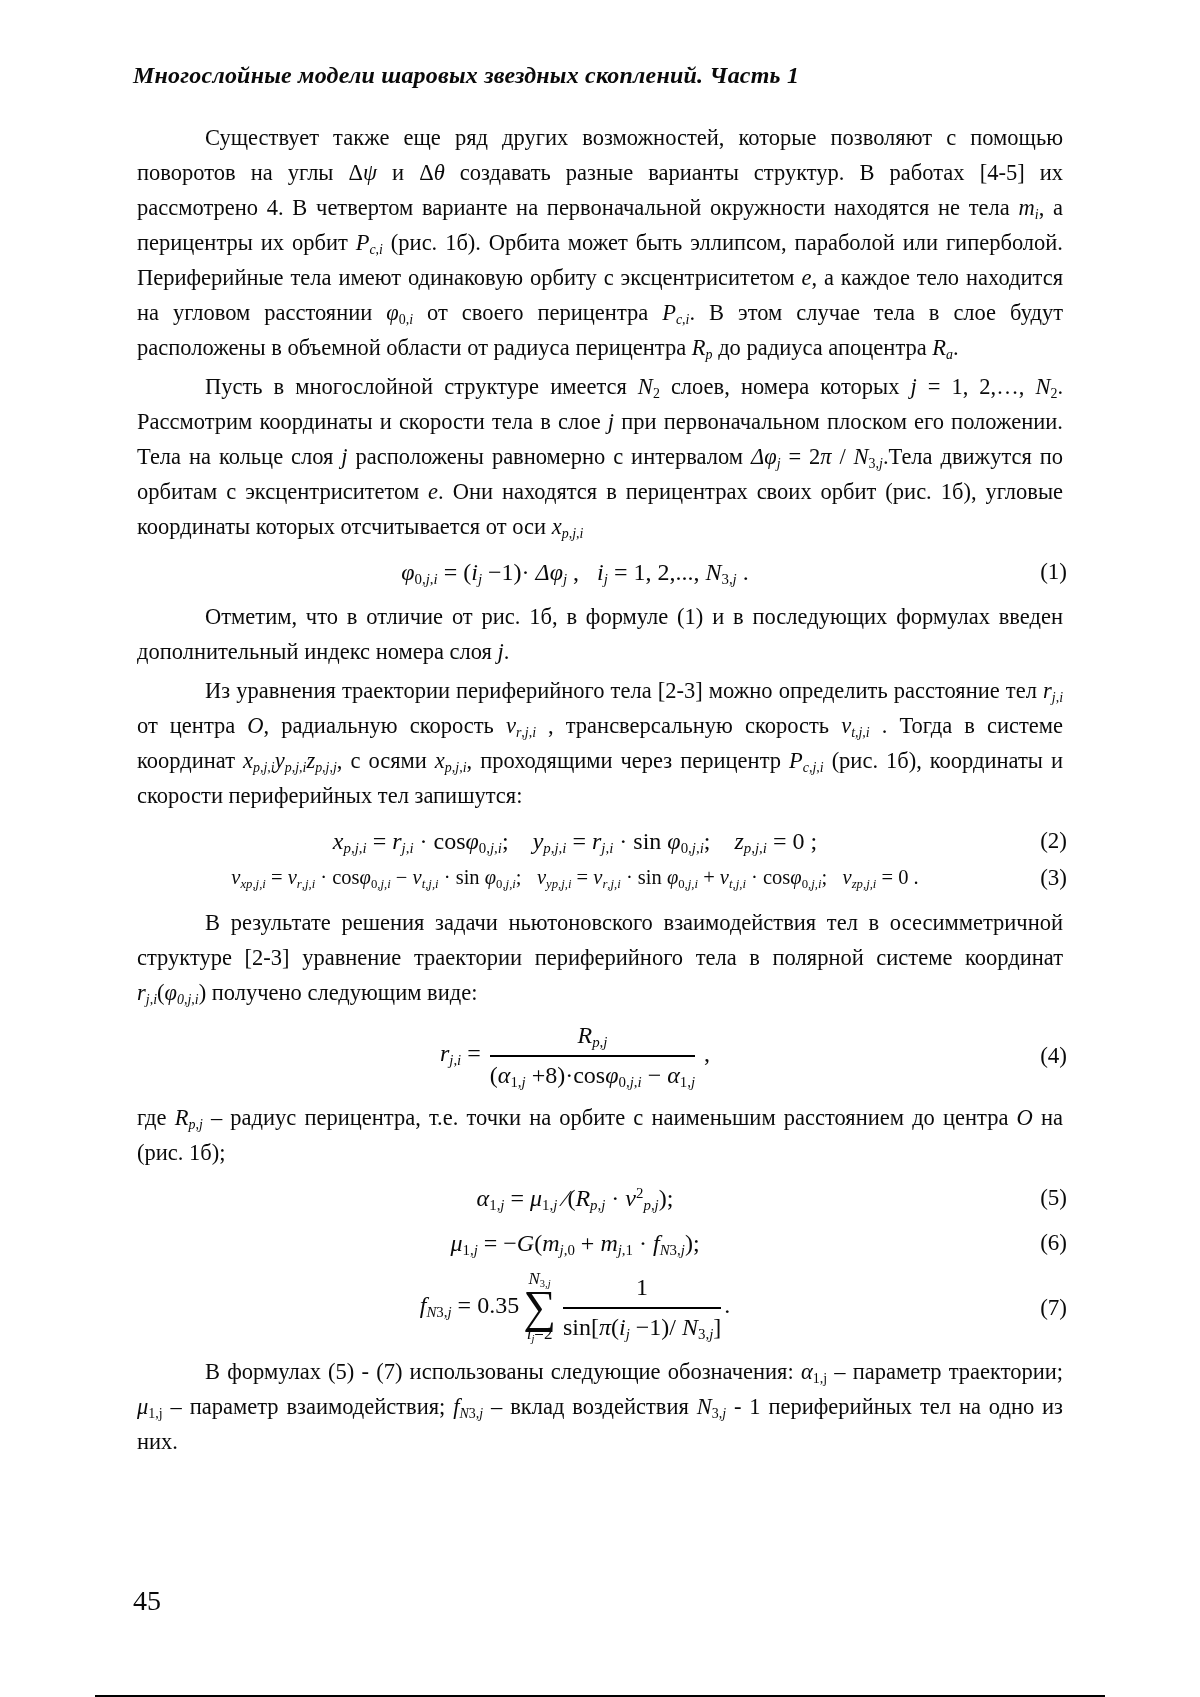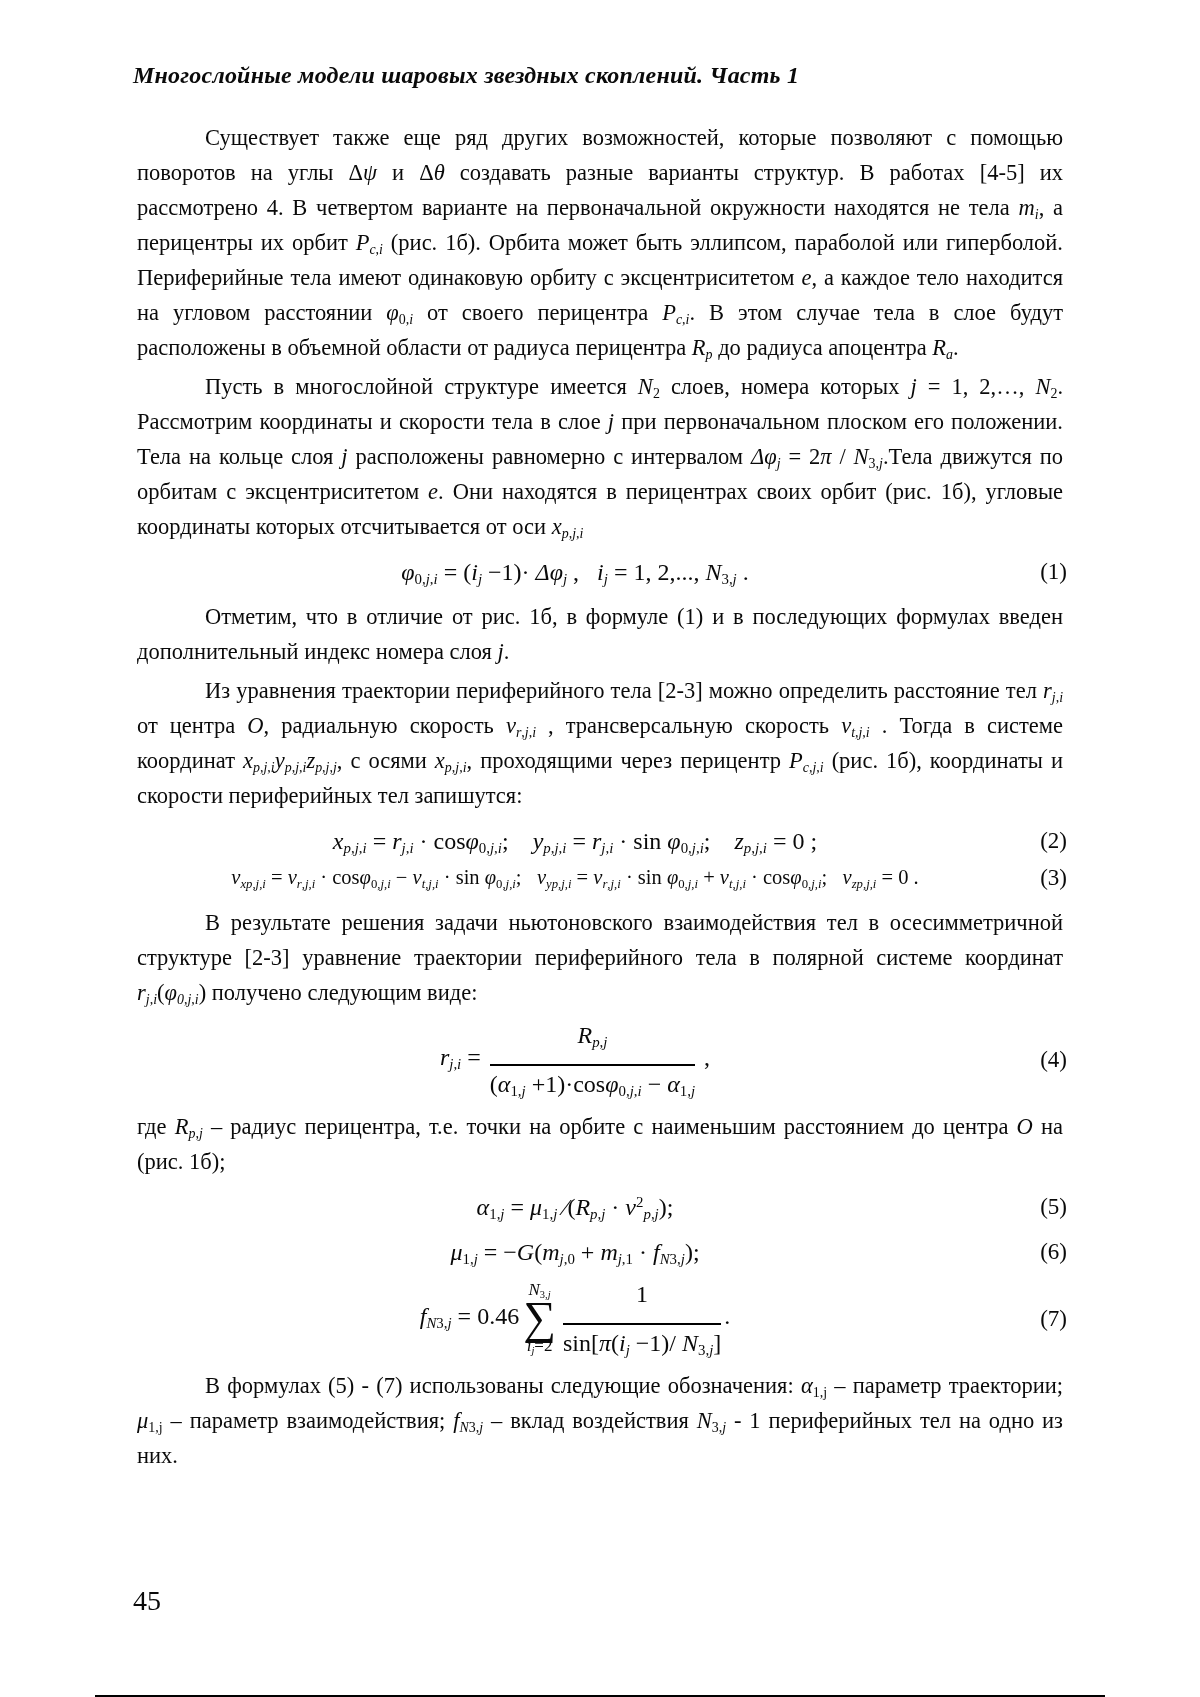--- a/index.html
+++ b/index.html
@@ -16,21 +16,21 @@
   sub, sup { font-size:0.62em; line-height:0; }
   sub { vertical-align:-0.3em; }
   sup { vertical-align:0.55em; }
 
   .eq { display:flex; align-items:center; margin:10px 0; }
   .eq-body { flex:1; text-align:center; font-size:24px; line-height:1.25; }
   .eq-body.small { font-size:20.5px; }
   .eq-num { width:50px; text-align:right; font-size:23px; }
 
   .frac { display:inline-flex; flex-direction:column; vertical-align:middle; text-align:center; margin:0 3px; }
-  .frac .fnum { border-bottom:2px solid #000; padding:0 10px 14px; }
+  .frac .fnum { border-bottom:2px solid #000; padding:0 10px 5px; }
   .frac .fden { padding-top:3px; }
 
   .bigsum { display:inline-flex; flex-direction:column; align-items:center; vertical-align:middle; line-height:1; margin:0 4px; }
   .bigsum .lim { font-size:17px; line-height:1.1; }
   .bigsum .sigma { font-size:46px; line-height:0.8; font-style:normal; }
 
   .footer { position:absolute; left:133px; right:133px; top:1585px; display:flex; justify-content:space-between; font-size:28px; }
   .edge-line { position:absolute; left:95px; bottom:0; width:1010px; height:2px; background:#000; }
 </style>
 </head>
@@ -62,42 +62,42 @@
       <span class="eq-num">(3)</span>
     </div>
 
     <p class="body-par"><span>В результате решения задачи ньютоновского взаимодействия тел в осесимметричной структуре [2-3] уравнение траектории периферийного тела в полярной системе координат </span><span class="it">r</span><sub><span class="it">j</span><span>,</span><span class="it">i</span></sub><span>(</span><span class="it">φ</span><sub><span class="it">0</span><span>,</span><span class="it">j</span><span>,</span><span class="it">i</span></sub><span>) получено следующим виде:</span></p>
 
     <div class="eq">
       <span class="eq-body">
         <span><span class="it">r</span><sub><span class="it">j</span><span>,</span><span class="it">i</span></sub><span> =</span></span>
         <span class="frac">
           <span class="fnum"><span class="it">R</span><sub><span class="it">p</span><span>,</span><span class="it">j</span></sub></span>
-          <span class="fden"><span>(</span><span class="it">α</span><sub><span>1,</span><span class="it">j</span></sub><span> +1)·cos</span><span class="it">φ</span><sub><span>0,</span><span class="it">j</span><span>,</span><span class="it">i</span></sub><span> − </span><span class="it">α</span><sub><span>1,</span><span class="it">j</span></sub></span>
+          <span class="fden"><span>(</span><span class="it">α</span><sub><span>1,</span><span class="it">j</span></sub><span> +8)·cos</span><span class="it">φ</span><sub><span>0,</span><span class="it">j</span><span>,</span><span class="it">i</span></sub><span> − </span><span class="it">α</span><sub><span>1,</span><span class="it">j</span></sub></span>
         </span>
         <span><span>,</span></span>
       </span>
       <span class="eq-num">(4)</span>
     </div>
 
     <p class="body-par noindent"><span>где </span><span class="it">R</span><sub><span class="it">p</span><span>,</span><span class="it">j</span></sub><span> – радиус перицентра, т.е. точки на орбите с наименьшим расстоянием до центра </span><span class="it">O</span><span> на (рис. 1б);</span></p>
 
     <div class="eq">
       <span class="eq-body"><span class="it">α</span><sub><span>1,</span><span class="it">j</span></sub><span> = </span><span class="it">μ</span><sub><span>1,</span><span class="it">j</span></sub><span> ⁄(</span><span class="it">R</span><sub><span class="it">p</span><span>,</span><span class="it">j</span></sub><span> · </span><span class="it">v</span><sup><span>2</span></sup><sub><span class="it">p</span><span>,</span><span class="it">j</span></sub><span>);</span></span>
       <span class="eq-num">(5)</span>
     </div>
 
     <div class="eq">
       <span class="eq-body"><span class="it">μ</span><sub><span>1,</span><span class="it">j</span></sub><span> = −</span><span class="it">G</span><span>(</span><span class="it">m</span><sub><span class="it">j</span><span>,0</span></sub><span> + </span><span class="it">m</span><sub><span class="it">j</span><span>,1</span></sub><span> · </span><span class="it">f</span><sub><span class="it">N</span><span>3,</span><span class="it">j</span></sub><span>);</span></span>
       <span class="eq-num">(6)</span>
     </div>
 
     <div class="eq">
       <span class="eq-body">
-        <span><span class="it">f</span><sub><span class="it">N</span><span>3,</span><span class="it">j</span></sub><span> = 0.46</span></span><span class="bigsum">
+        <span><span class="it">f</span><sub><span class="it">N</span><span>3,</span><span class="it">j</span></sub><span> = 0.35</span></span><span class="bigsum">
             <span class="lim"><span class="it">N</span><sub><span>3,</span><span class="it">j</span></sub></span>
             <span class="sigma">∑</span>
             <span class="lim"><span class="it">i</span><sub><span class="it">j</span></sub><span>=2</span></span>
           </span><span class="frac">
           <span class="fnum"><span>1</span></span>
           <span class="fden"><span>sin[</span><span class="it">π</span><span>(</span><span class="it">i</span><sub><span class="it">j</span></sub><span> −1)/ </span><span class="it">N</span><sub><span>3,</span><span class="it">j</span></sub><span>]</span></span>
         </span><span><span>.</span></span>
       </span>
       <span class="eq-num">(7)</span>
     </div>

